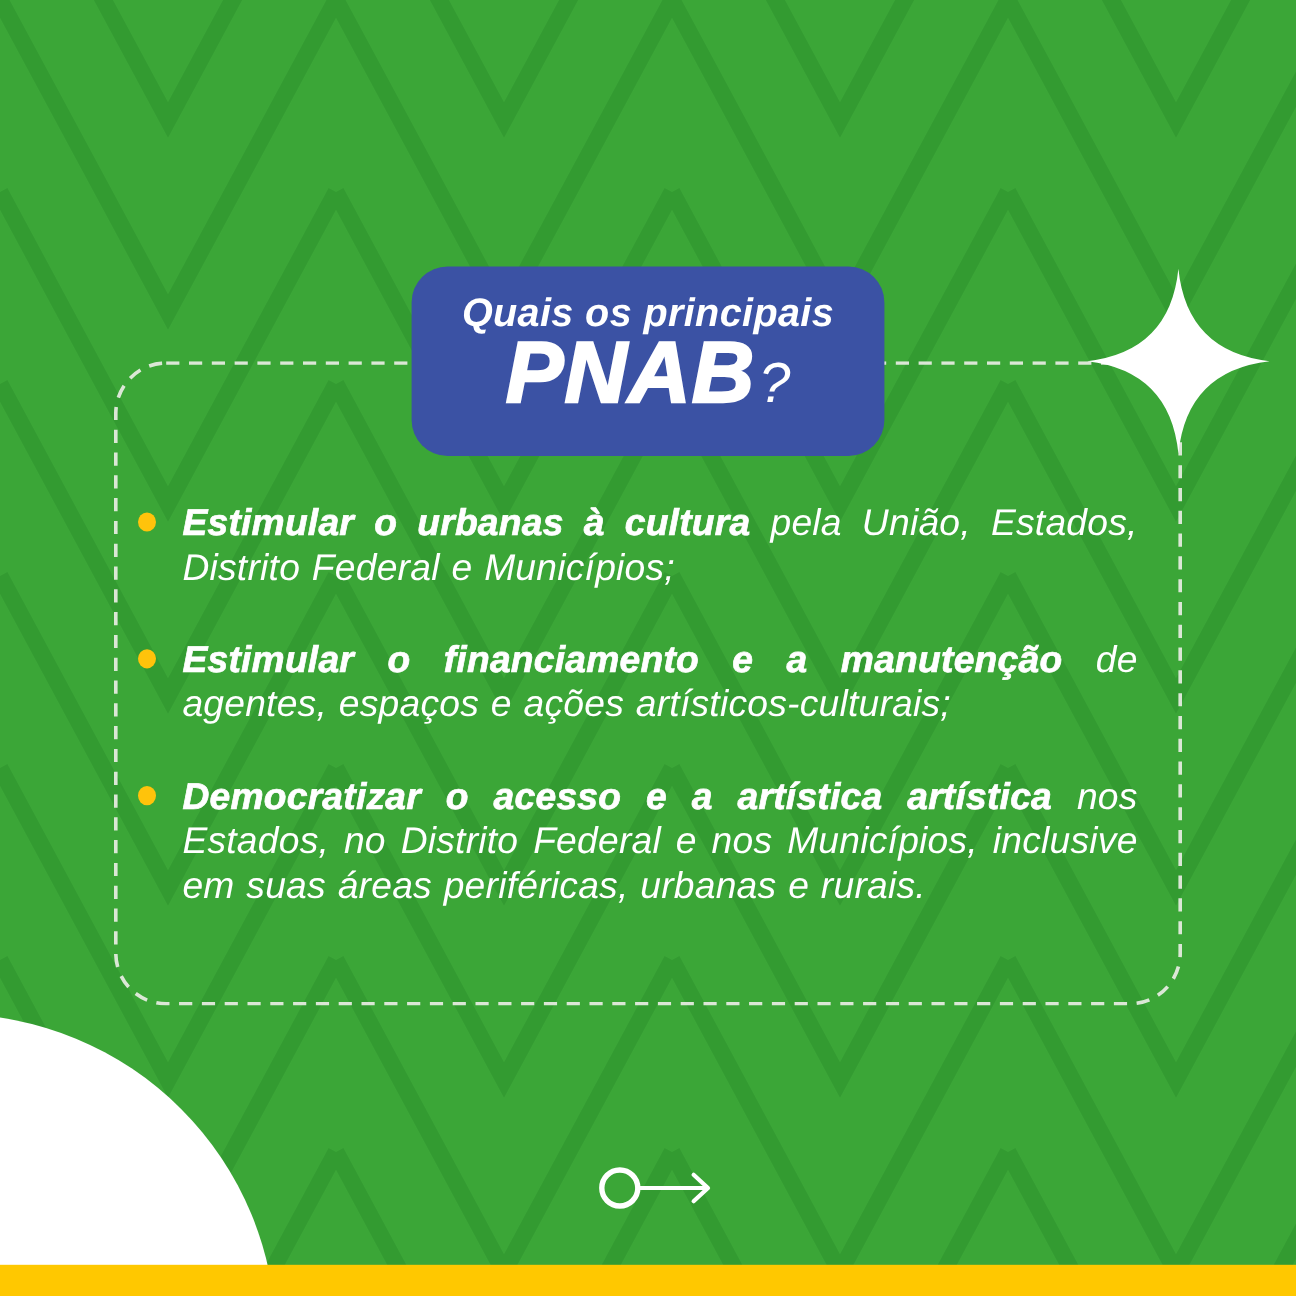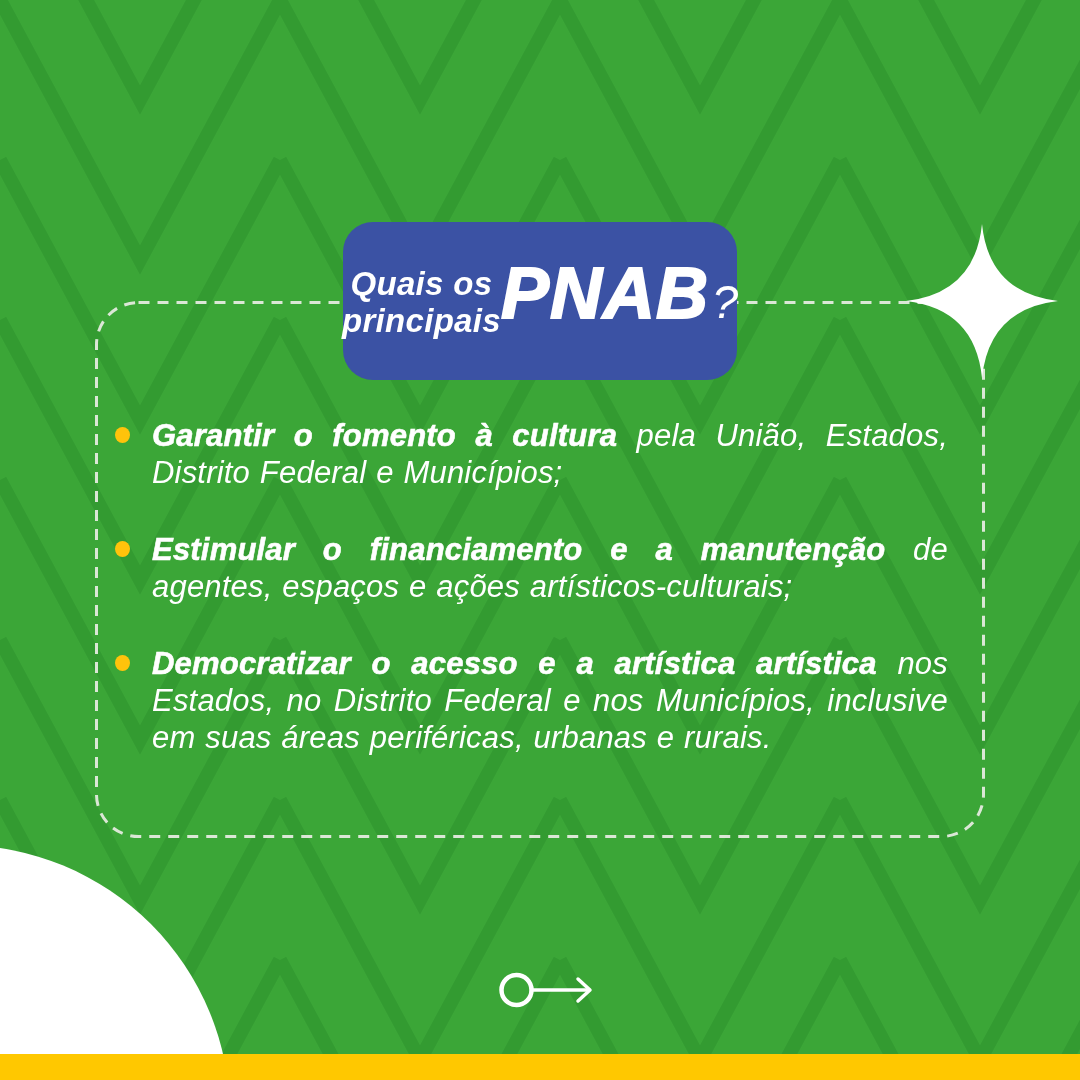--- a/index.html
+++ b/index.html
@@ -10,21 +10,21 @@
   }
   .bg-svg{position:absolute;left:0;top:0;width:1080px;height:1080px;display:block;}
   .corner-circle{
     position:absolute;left:-310px;top:845px;width:540px;height:540px;
     border-radius:50%;background:var(--text_white,#fff);
   }
   .panel-border-svg{position:absolute;left:95px;top:301px;width:890px;height:537px;}
   .title-card{
     position:absolute;left:343px;top:222px;width:394px;height:158px;
     background:var(--card_blue,#3B52A4);border-radius:30px;
-    display:flex;align-items:center;justify-content:center;
+    display:flex;flex-direction:column;align-items:center;justify-content:center;
     text-align:center;color:var(--text_white,#fff);font-style:italic;
     padding-top:2px;box-sizing:border-box;
   }
   .title-line{font-size:33px;line-height:37px;font-weight:600;letter-spacing:.3px;}
   .acronym-row{line-height:62px;margin-top:1px;white-space:nowrap;}
   .acronym{
     font-size:72px;font-weight:700;letter-spacing:1px;
     -webkit-text-stroke:2px #ffffff;
   }
   .qmark{font-size:47px;font-weight:400;margin-left:3px;}
@@ -85,21 +85,21 @@
   </div>
 
   <svg class="sparkle-svg" viewBox="0 0 152 154" aria-hidden="true">
     <path d="M76,0 Q83,69 152,77 Q83,85 76,154 Q69,85 0,77 Q69,69 76,0 Z" style="fill:var(--text_white,#fff)"></path>
   </svg>
 
   <div class="bullets">
 
     <div class="bullet">
       <span class="bullet-dot"></span>
-      <p class="bullet-text"><b>Garantir o fomento à cultura</b><span> pela União, Estados, Distrito Federal e Municípios;</span></p>
+      <p class="bullet-text"><b>Estimular o urbanas à cultura</b><span> pela União, Estados, Distrito Federal e Municípios;</span></p>
     </div>
 
     <div class="bullet">
       <span class="bullet-dot"></span>
       <p class="bullet-text"><b>Estimular o financiamento e a manutenção</b><span> de agentes, espaços e ações artísticos-culturais;</span></p>
     </div>
 
     <div class="bullet">
       <span class="bullet-dot"></span>
       <p class="bullet-text"><b>Democratizar o acesso e a artística artística</b><span> nos Estados, no Distrito Federal e nos Municípios, inclusive em suas áreas periféricas, urbanas e rurais.</span></p>

